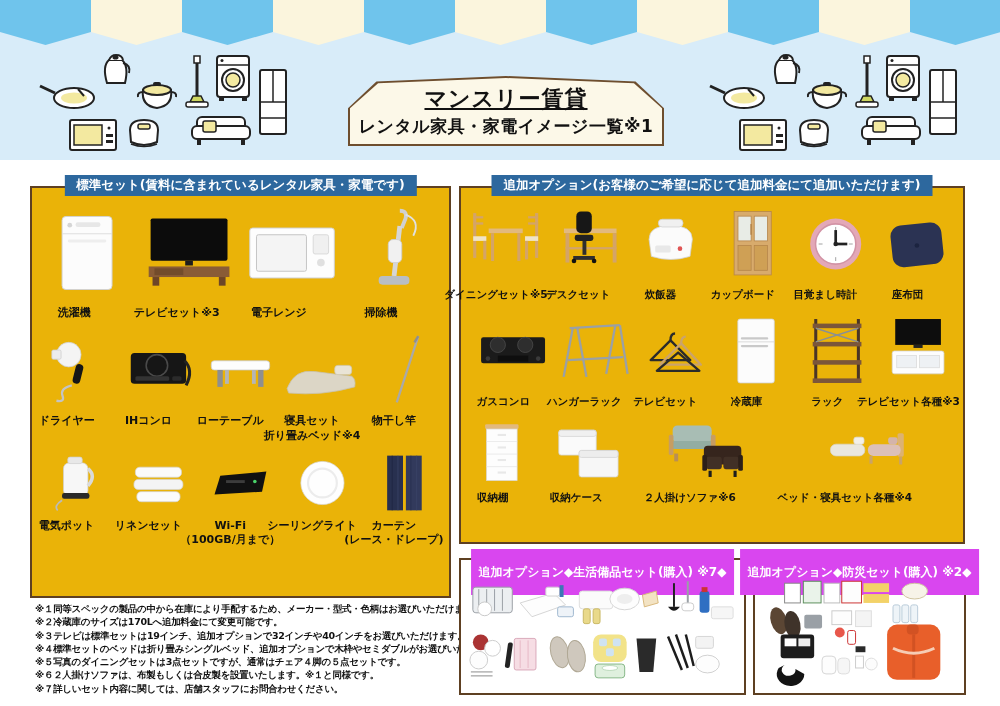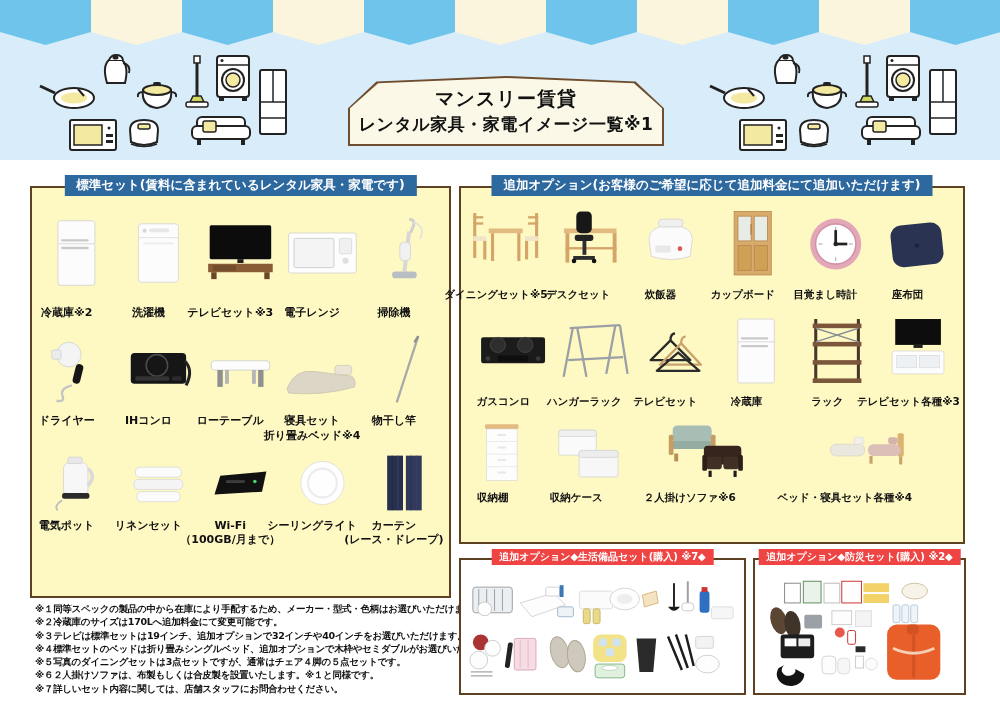--- a/index.html
+++ b/index.html
@@ -24,24 +24,24 @@
   .ci.micro{left:36px;top:66px;width:50px;height:34px;}
   .ci.ricec{left:94px;top:64px;width:36px;height:34px;}
   .ci.sofai{left:158px;top:62px;width:62px;height:34px;}
   
   .title-box{position:absolute;left:348px;top:76px;width:316px;height:70px;
     clip-path:polygon(0 46%,9% 8%,50% 0,91% 8%,100% 46%,100% 100%,0 100%);
     background:#6e4e2e;}
   .title-inner{position:absolute;left:2px;top:2px;right:2px;bottom:2px;
     clip-path:polygon(0 46%,9% 8%,50% 0,91% 8%,100% 46%,100% 100%,0 100%);
     background:#fcf8e8;display:flex;flex-direction:column;justify-content:center;align-items:center;gap:1px;}
-  .title-inner .t1{font-size:19px;font-weight:700;letter-spacing:1px;}
+  .title-inner .t1{font-size:22px;font-weight:700;letter-spacing:1px;text-decoration:underline;}
   .title-inner .t2{font-size:17px;font-weight:700;letter-spacing:0.5px;}
   
-  .panel{position:absolute;background:#fef9c3;border:2px solid #5e4022;}
+  .panel{position:absolute;background:#eab308;border:2px solid #5e4022;}
   #panel-std{left:30px;top:186px;width:417px;height:408px;}
   #panel-opt{left:459px;top:186px;width:502px;height:354px;}
   .panel-header{position:absolute;left:50%;transform:translateX(-50%);top:-13px;
     background:#2d689e;color:#fff;font-weight:700;font-size:12.5px;
     padding:4px 12px;white-space:nowrap;line-height:1;}
   .prow{display:flex;padding:0 4px;}
   .cell{flex:1;display:flex;flex-direction:column;align-items:center;min-width:0;position:relative;}
   .photo{width:94%;display:flex;align-items:center;justify-content:center;}
   .photo svg{width:100%;height:100%;}
   .plabel{text-align:center;font-weight:700;font-size:11px;line-height:1.3;
@@ -55,22 +55,22 @@
   #panel-opt .plabel{font-size:10.5px;}
   .w15{flex:0 0 15%;} .w20{flex:0 0 20%;} .w28{flex:0 0 28%;justify-content:center;} .w37{flex:0 0 37%;}
   
   .footnotes{position:absolute;left:35px;top:602px;width:424px;}
   .footnotes div{font-size:9.5px;font-weight:700;line-height:13.3px;letter-spacing:-0.3px;white-space:nowrap;}
   
   .pbox{position:absolute;background:#fff;border:2px solid #5e4022;}
   #life-box{left:459px;top:558px;width:283px;height:133px;}
   #disaster-box{left:753px;top:558px;width:209px;height:133px;}
   .box-header{position:absolute;left:50%;transform:translateX(-50%);top:-11px;
-    background:#ef4444;color:#fff;font-weight:700;font-size:10px;
-    padding:3px 8px;white-space:nowrap;line-height:1;}
+    background:#d946ef;color:#fff;font-weight:700;font-size:12px;
+    padding:17px 8px;white-space:nowrap;line-height:1;}
   .collage{position:absolute;left:2px;right:2px;top:14px;bottom:2px;}
   .collage svg{width:100%;height:100%;}
 </style>
 </head>
 <body>
 
 <div class="top-band">
   <svg id="awning" width="1000" height="46">
       <path d="M0 0 H91 V32 L45.5 45 L0 32 Z" fill="#6fc4ec"></path>
       <path d="M91 0 H182 V32 L136.5 45 L91 32 Z" fill="#fbf5dd"></path>
@@ -248,31 +248,20 @@
           <rect x="7" y="25" width="4" height="6" fill="#222"></rect>
           <rect x="51" y="25" width="4" height="6" fill="#222"></rect>
         </svg>
       </span>
   </div>
   </div>
 
 <div class="panel" id="panel-std">
   <div class="panel-header">標準セット(賃料に含まれているレンタル家具・家電です)</div>
   <div class="prow prow1">
-    <div class="cell">
-        <div class="photo">
-          <svg viewBox="0 0 100 100" preserveAspectRatio="xMidYMid meet">
-            <rect x="26" y="8" width="48" height="84" rx="3" fill="#fcfcfc" stroke="#cfcfcf"></rect>
-            <line x1="26" y1="38" x2="74" y2="38" stroke="#cfcfcf"></line>
-            <rect x="30" y="32" width="36" height="3" rx="1.5" fill="#c9c9c9"></rect>
-            <rect x="30" y="42" width="36" height="3" rx="1.5" fill="#c9c9c9"></rect>
-          </svg>
-        </div>
-        <div class="plabel">冷蔵庫※2</div>
-      </div>
     <div class="cell">
         <div class="photo">
           <svg viewBox="0 0 100 100" preserveAspectRatio="xMidYMid meet">
             <rect x="24" y="12" width="52" height="76" rx="4" fill="#fcfcfc" stroke="#d2d2d2"></rect>
             <line x1="24" y1="30" x2="76" y2="30" stroke="#ddd"></line>
             <circle cx="32" cy="21" r="2.5" fill="#d5d5d5"></circle>
             <rect x="38" y="18" width="26" height="5" rx="2.5" fill="#e7e7e7"></rect>
             <rect x="30" y="36" width="40" height="3" rx="1.5" fill="#eee"></rect>
           </svg>
         </div>

